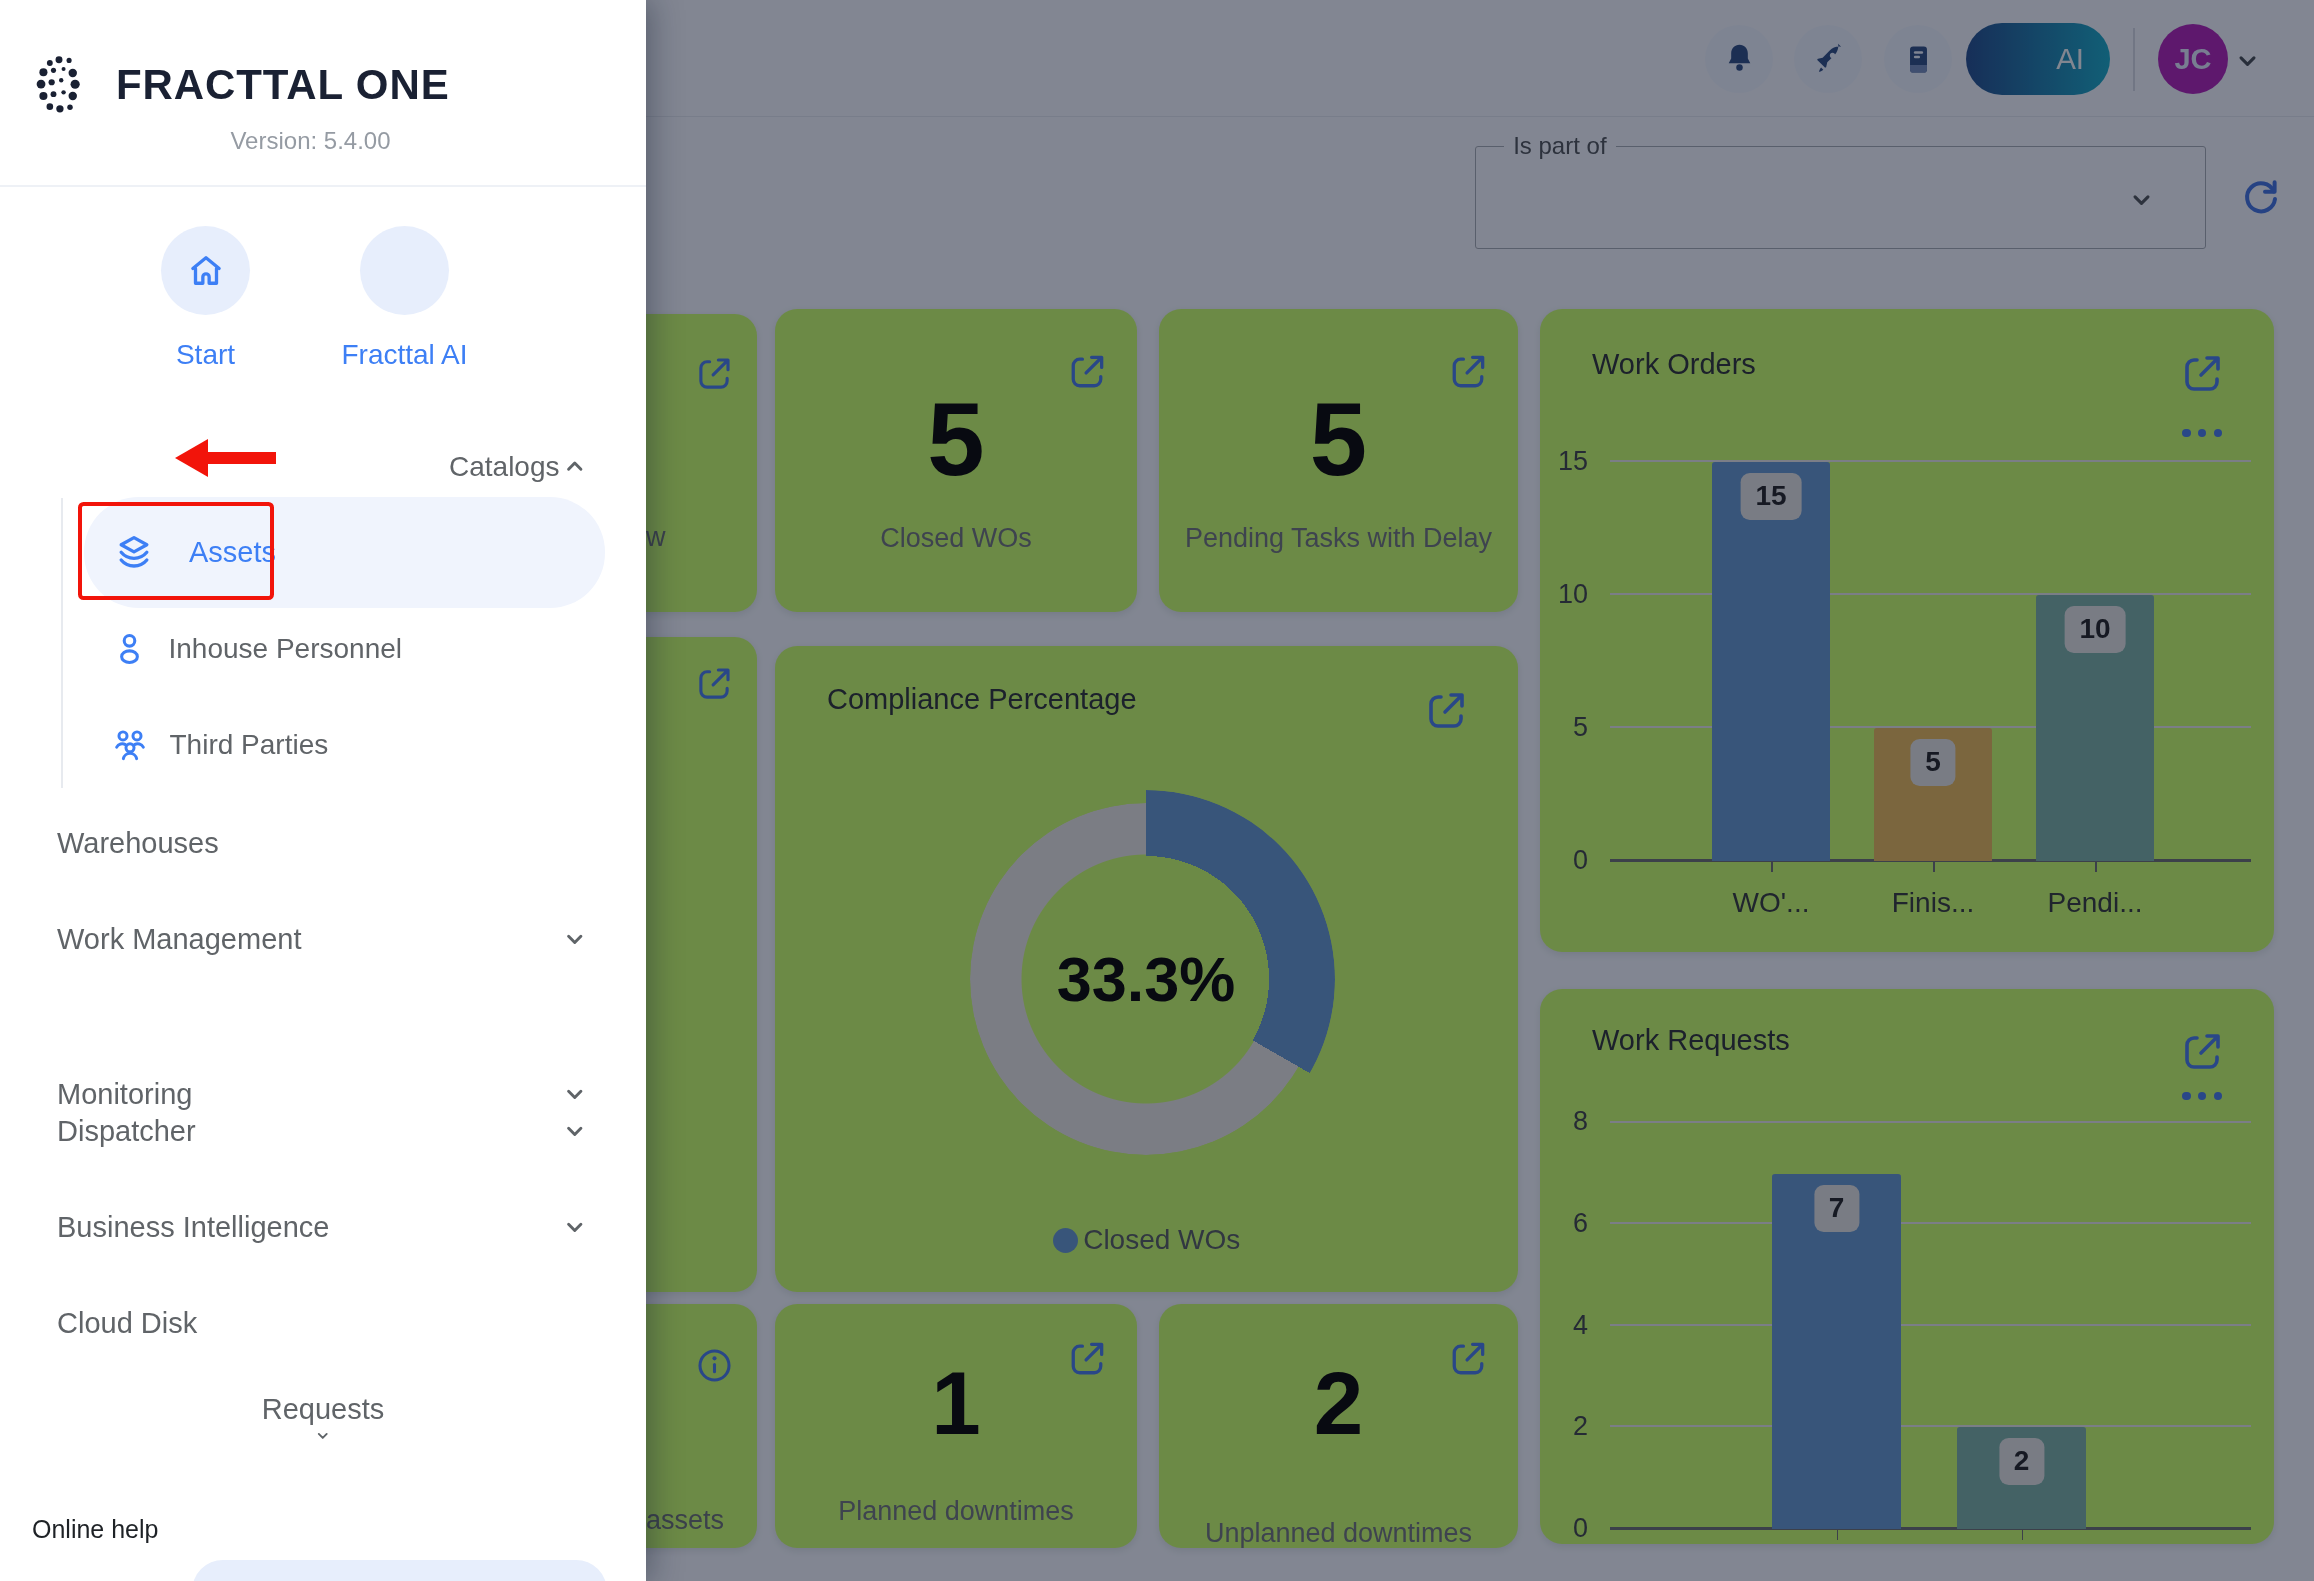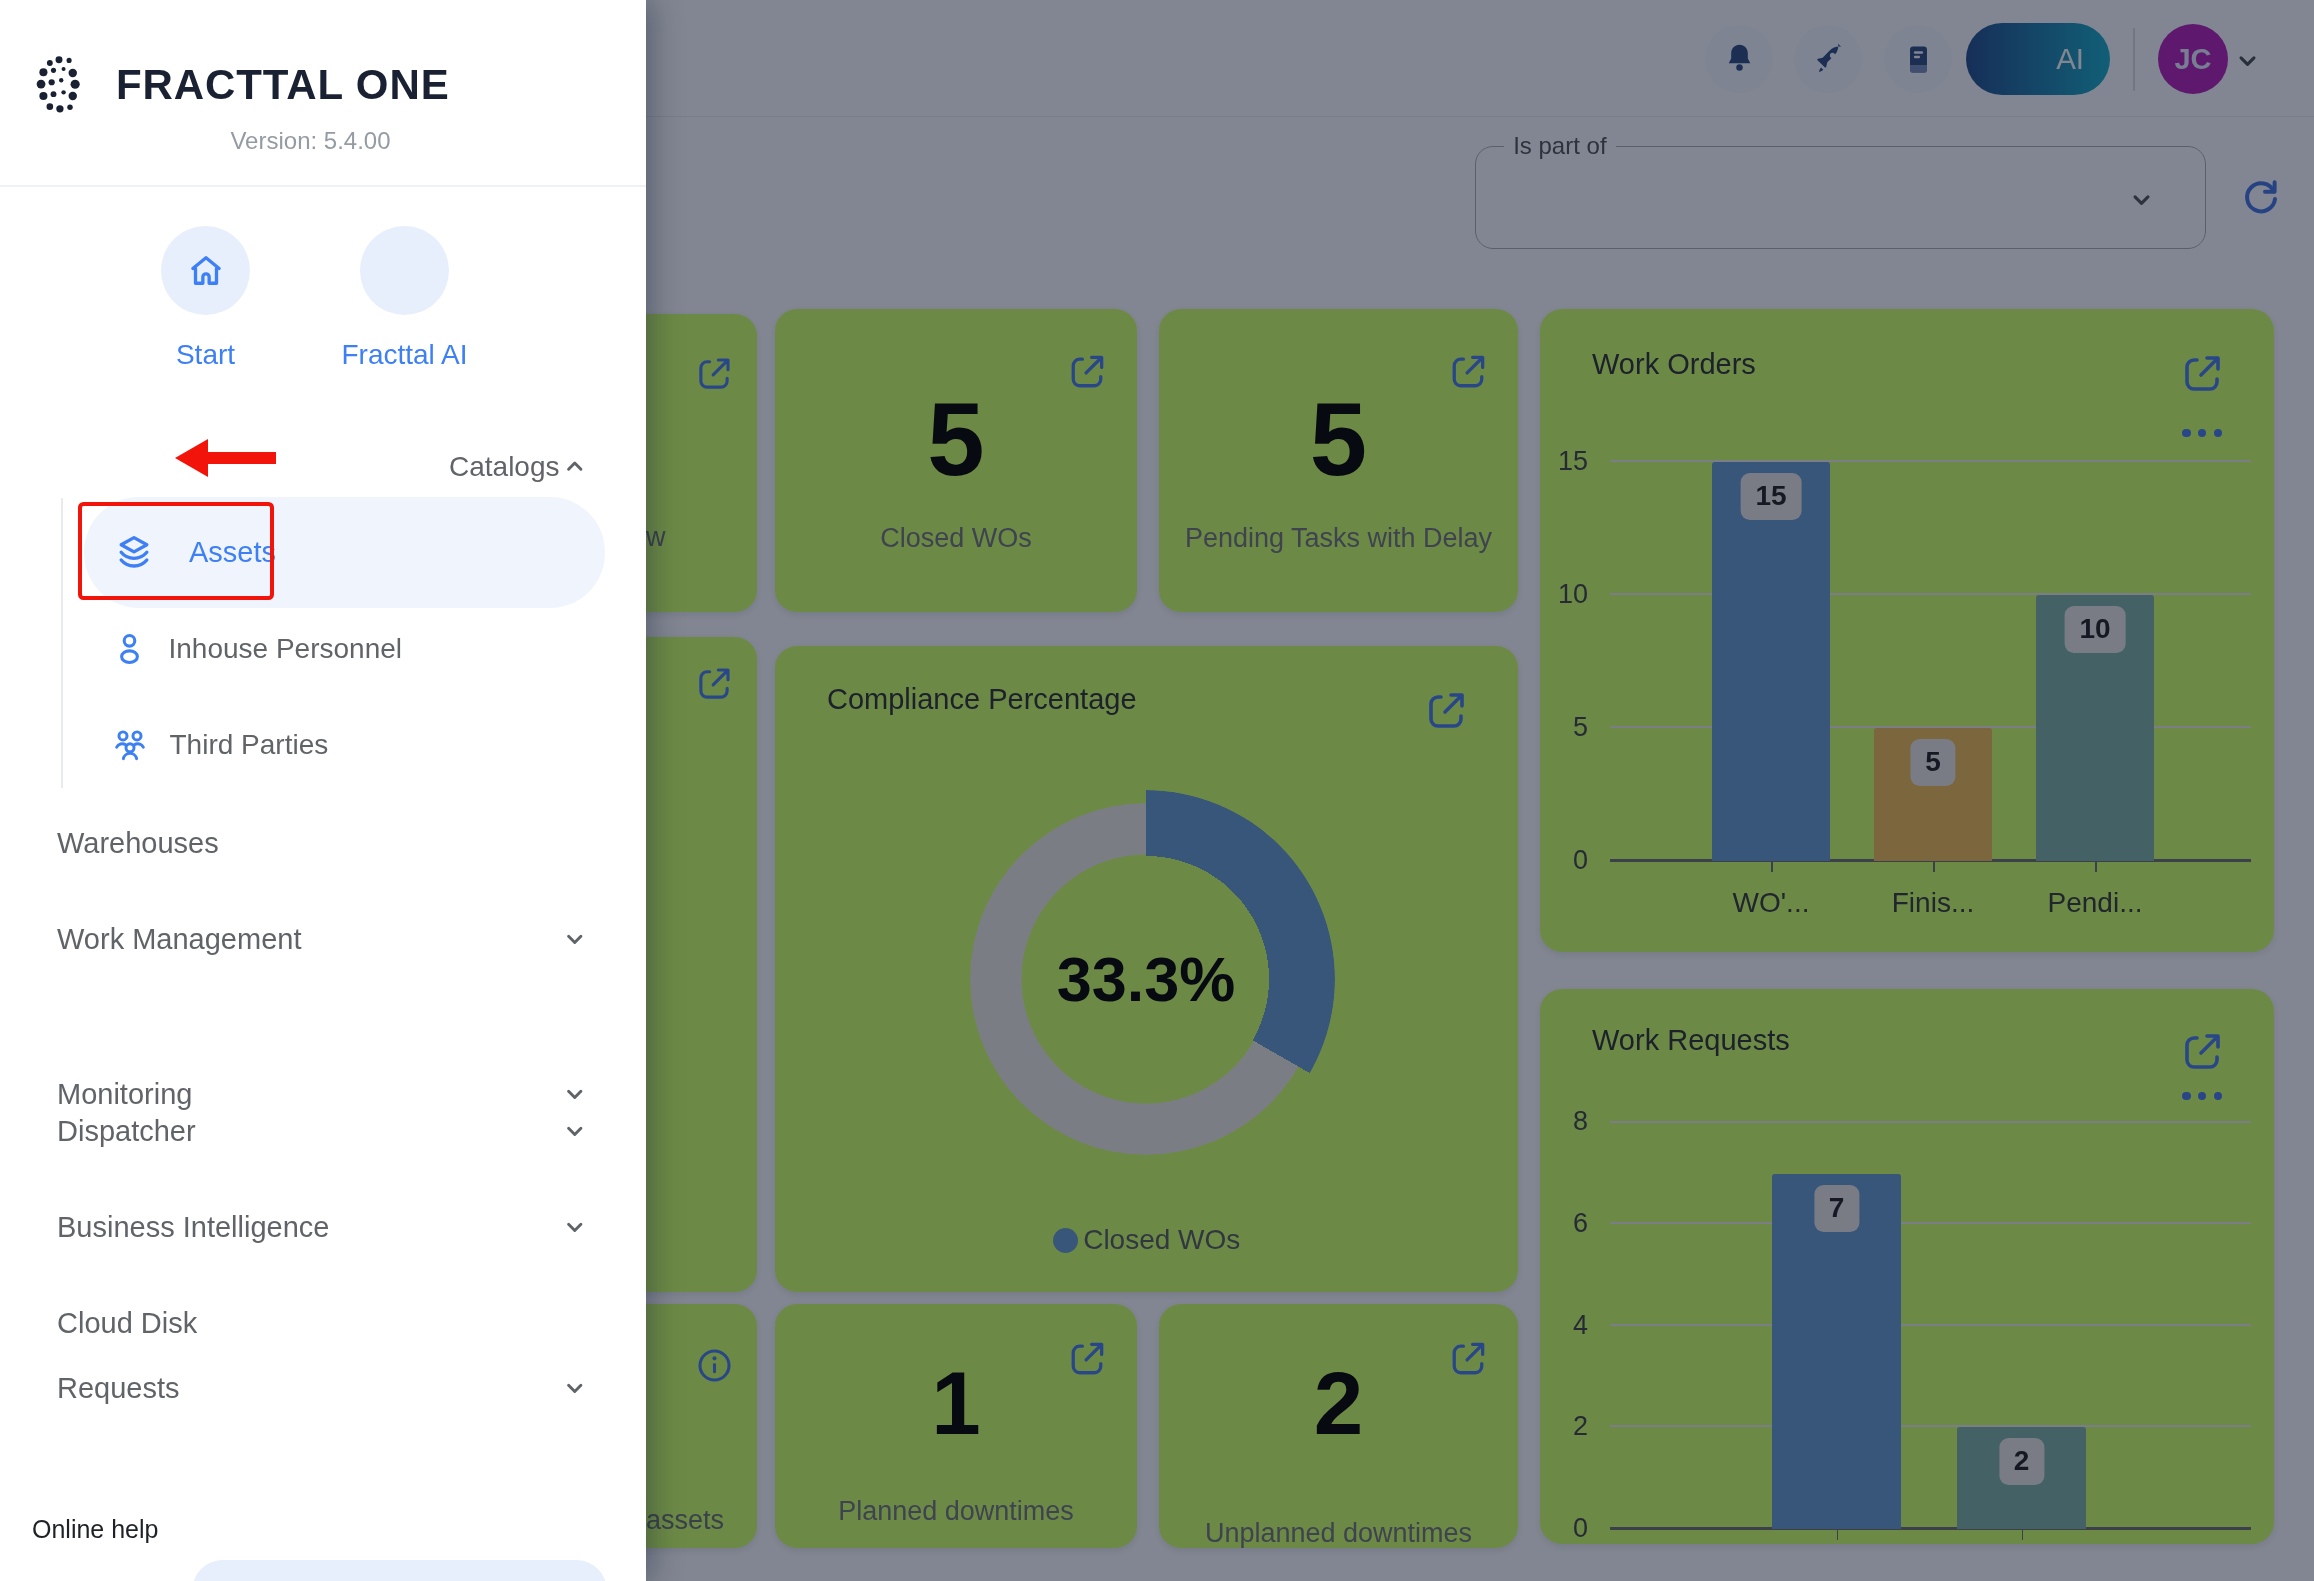--- a/index.html
+++ b/index.html
@@ -17,21 +17,21 @@
              background:linear-gradient(90deg,#1d4687,#12a0bf); color:#e6ebf0; font-size:29.5px;
              display:flex; align-items:center; justify-content:flex-end; padding-right:26px; }
   .tb-divider { position:absolute; left:2133px; top:28px; width:1.8px; height:63px; background:#c6cdd9; }
   .avatar { position:absolute; left:2158px; top:24px; width:70px; height:70px; border-radius:50%;
             background:#a21caf; color:#d3dcf2; font-size:29px; font-weight:bold;
             display:flex; align-items:center; justify-content:center; }
   .tb-chev { position:absolute; left:2232px; top:45px; }
 
   
   .filter { position:absolute; left:1475px; top:146px; width:731px; height:103px;
-            border:1.8px solid #9aa1ac; border-radius:18px; }
+            border:1.8px solid #9aa1ac; border-radius:3px; }
   .filter-label { position:absolute; left:28px; top:-14.8px; background:#e6ebf3; padding:0 9.2px;
                   font-size:24px; color:#474c54; }
   .filter-chev { position:absolute; right:48px; top:37px; }
   .refresh-btn { position:absolute; left:2237px; top:175px; width:48px; height:48px; }
 
   
   .card { position:absolute; background:#bef264; border-radius:22px;
           box-shadow:0 2.8px 7.4px rgba(25,35,55,.10); }
   .link-icon { position:absolute; }
   .stat-value { position:absolute; left:0; right:0; text-align:center; font-weight:bold; color:#000; }
@@ -453,21 +453,21 @@
     </div>
     <div class="nav-row" style="top:1201px; height:52px;">
       <span class="nav-label">Business Intelligence</span>
       <svg width="29.5" height="29.5" viewBox="0 0 24 24">
           <path d="M7 10l5 5 5-5" fill="none" stroke="#5f6468" stroke-width="2.4" stroke-linecap="round" stroke-linejoin="round"></path>
         </svg>
     </div>
     <div class="nav-row" style="top:1297px; height:52px;">
       <span class="nav-label">Cloud Disk</span>
     </div>
-    <div class="nav-row" style="top:1362px; height:52px;">
+    <div class="nav-row" style="top:1393px; height:52px;flex-direction:column;">
       <span class="nav-label">Requests</span>
       <svg width="29.5" height="29.5" viewBox="0 0 24 24">
           <path d="M7 10l5 5 5-5" fill="none" stroke="#5f6468" stroke-width="2.4" stroke-linecap="round" stroke-linejoin="round"></path>
         </svg>
     </div>
 
     <div class="help-label">Online help</div>
     <div class="bottom-pill"></div>
   </div>
 

